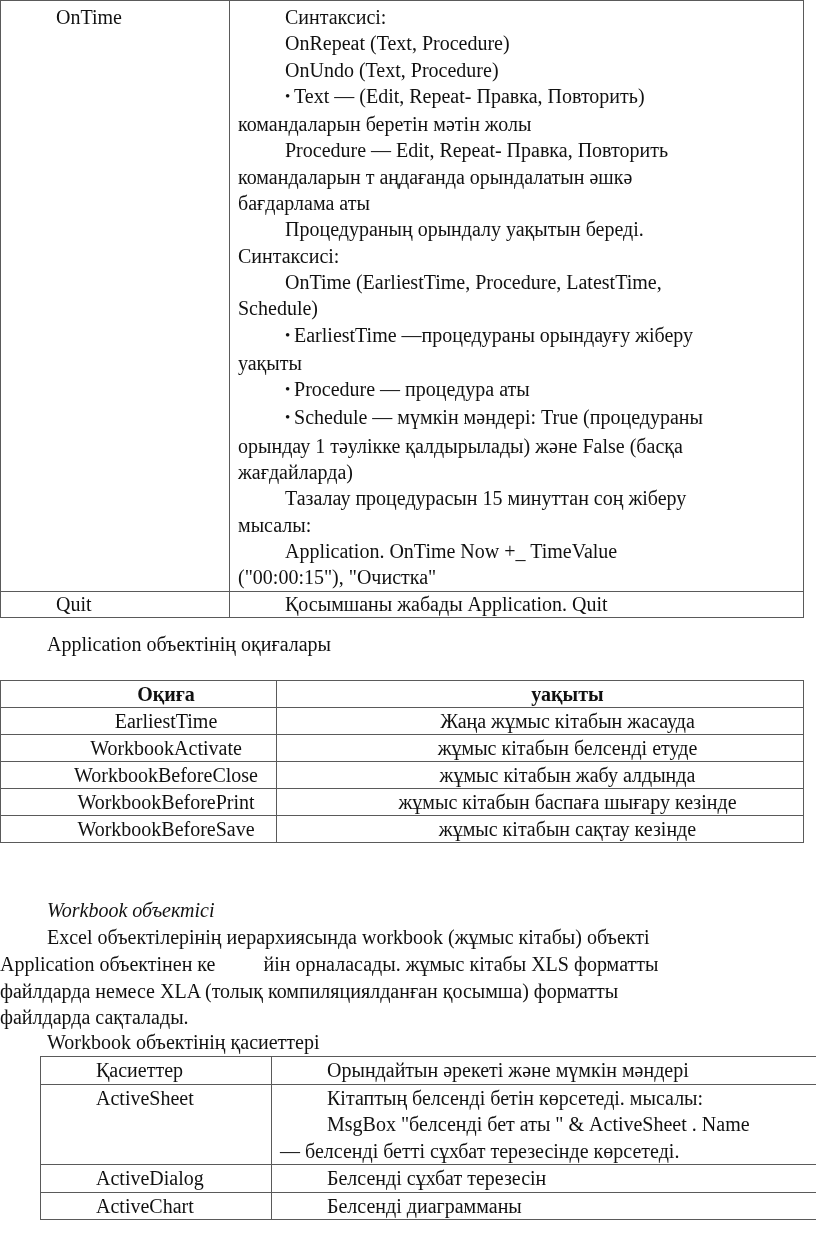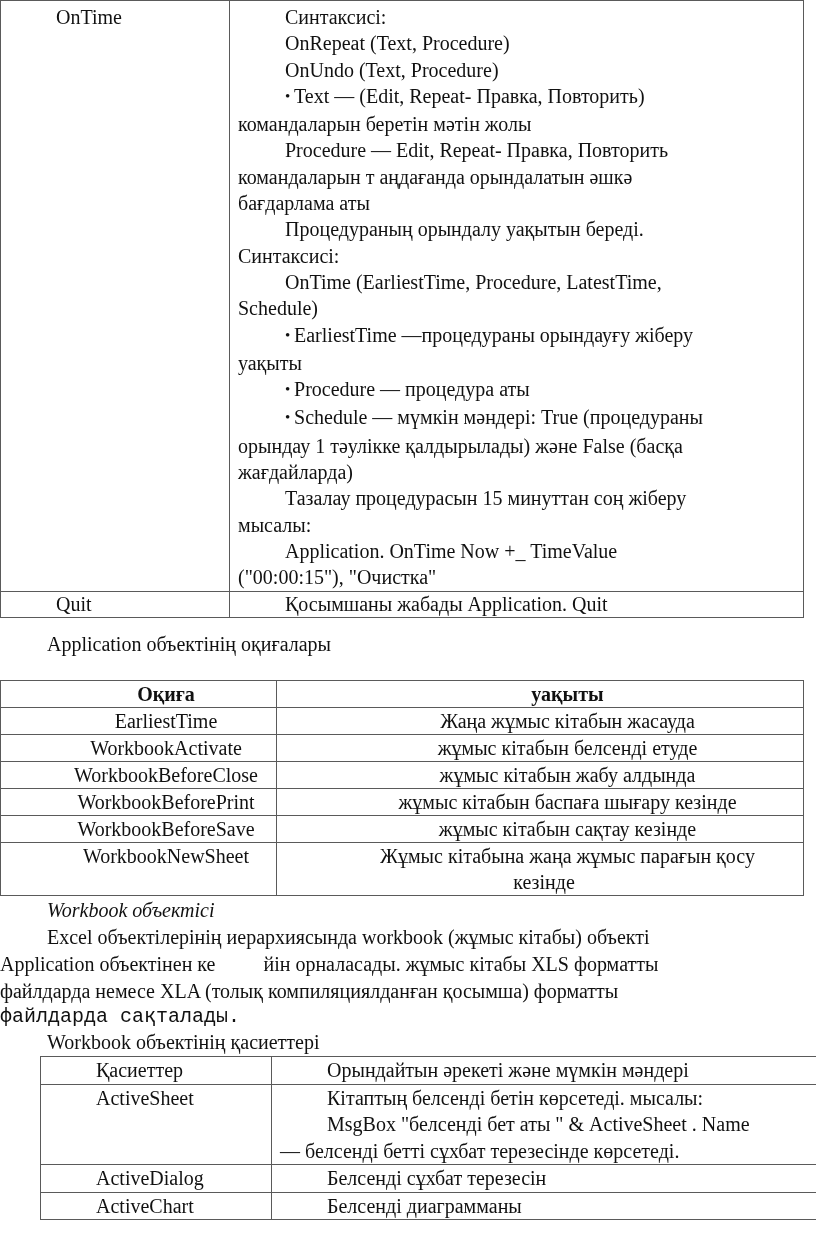--- a/index.html
+++ b/index.html
@@ -32,21 +32,21 @@
     #t2 td.k { padding-left: 55px; }
     #t2 td.v { padding-left: 8px; }
     #t2 td { height: 26px; }
     #t2 td .line { line-height: 26px; }
     #t2 .hdr { font-weight: bold; }
 
     #wb-title { top: 897px; left: 47px; font-style: italic; }
     #wb-p1 { top: 924px; left: 47px; }
     #wb-p2 { top: 951px; left: 0px; }
     #wb-p3 { top: 978px; left: 0px; }
-    #wb-p4 { top: 1004px; left: 0px; font-family: Liberation Mono, monospace; }
+    #wb-p4 { top: 1004px; left: 0px; }
     #wb-props-title { top: 1029px; left: 47px; }
     .gap { display: inline-block; width: 48px; }
 
     
     #t3 { left: 0px; top: 1056px; width: 804px; margin-left: 40px; }
     #t3 col.c1 { width: 231px; }
     #t3 td.k { padding-left: 55px; }
     #t3 td.v { padding-left: 8px; }
     #t3 td { height: 26px; }
     #t3 td .line { line-height: 26.5px; }
@@ -151,29 +151,20 @@
         </td>
       </tr>
       <tr>
         <td class="k">
           <span class="line">WorkbookBeforeSave</span>
         </td>
         <td class="v">
           <span class="line ind"><span>жұмыс кітабын сақтау  кезінде</span></span>
         </td>
       </tr>
-      <tr>
-        <td class="k">
-          <span class="line">WorkbookNewSheet</span>
-        </td>
-        <td class="v">
-          <span class="line ind"><span>Жұмыс кітабына жаңа жұмыс парағын қосу</span></span>
-          <span class="line"><span>кезінде</span></span>
-        </td>
-      </tr>
     </tbody>
 </table>
 
 <div class="para" id="wb-title">Workbook объектісі</div>
 <div class="para" id="wb-p1">Excel объектілерінің иерархиясында workbook (жұмыс кітабы) объекті</div>
 <div class="para" id="wb-p2"><span>Application объектінен ке</span><span class="gap"></span><span>йін орналасады. жұмыс кітабы XLS  форматты</span></div>
 <div class="para" id="wb-p3">файлдарда немесе XLA (толық компиляциялданған қосымша) форматты</div>
 <div class="para" id="wb-p4">файлдарда сақталады.</div>
 <div class="para" id="wb-props-title">Workbook объектінің қасиеттері</div>
 

